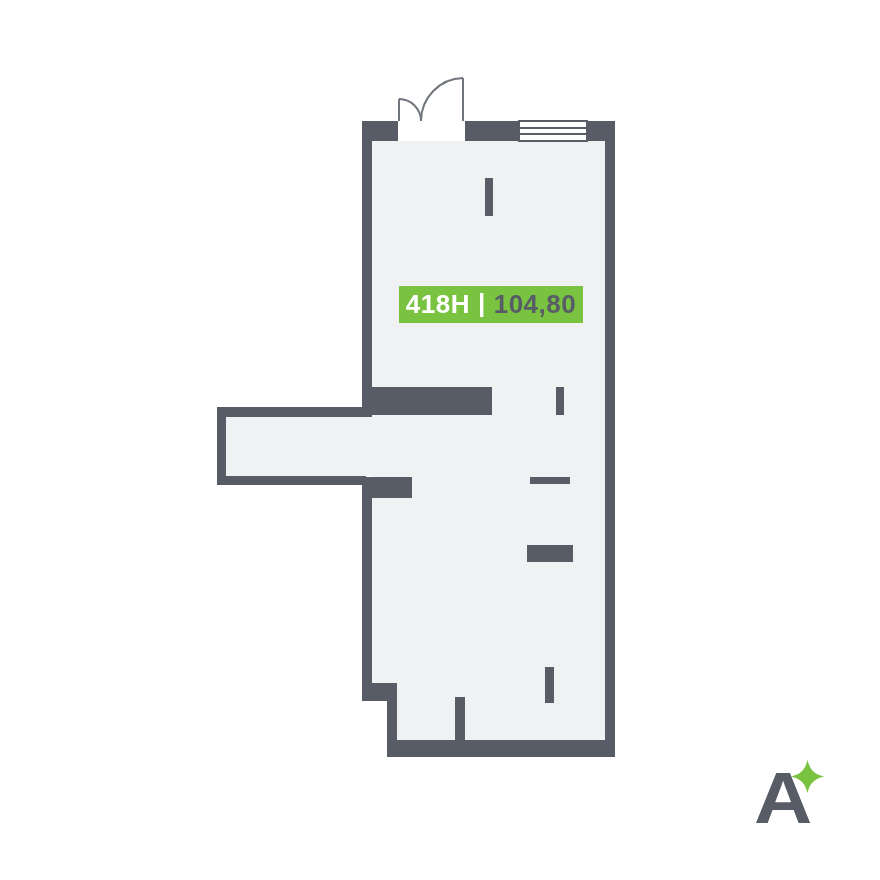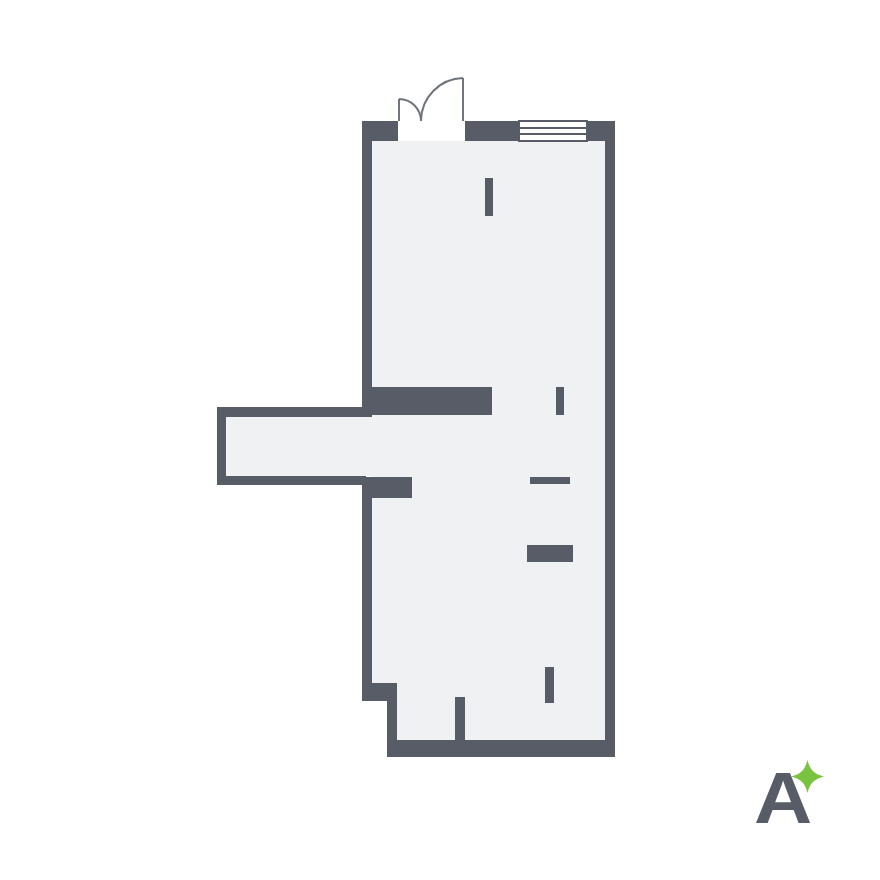--- a/index.html
+++ b/index.html
@@ -60,20 +60,25 @@
       <rect x="545" y="667" width="9" height="36" fill="#575C66"></rect>
       <rect x="519" y="121" width="68" height="20" fill="#FFFFFF" stroke="#575C66" stroke-width="2"></rect>
       <line x1="519" y1="128" x2="587" y2="128" stroke="#575C66" stroke-width="2"></line>
       <line x1="519" y1="134" x2="587" y2="134" stroke="#575C66" stroke-width="2"></line>
       <path d="M399,121 L399,99" stroke="#70757D" stroke-width="2" fill="none"></path>
       <path d="M399,99 A22,22 0 0 1 421,121" stroke="#70757D" stroke-width="2" fill="none"></path>
       <path d="M463,121 L463,78" stroke="#70757D" stroke-width="2" fill="none"></path>
       <path d="M463,78 A43,43 0 0 0 421,121" stroke="#70757D" stroke-width="2" fill="none"></path>
     </svg>
 
+  <div class="unit-label" style="background: rgb(121, 195, 64);">
+    <span style="color: rgb(255, 255, 255);">418H</span>
+    <span class="sep" style="color: rgb(255, 255, 255);">|</span>
+    <span style="color: rgb(87, 92, 102);">104,80</span>
+  </div>
 
   <div class="logo">
     <span class="letter" style="color: rgb(87, 92, 102);">A</span>
     <svg class="star" viewBox="0 0 32 32" xmlns="http://www.w3.org/2000/svg">
       <path id="star-path" d="M16 0 C18.4 9.6 22.4 13.6 32 16 C22.4 18.4 18.4 22.4 16 32 C13.6 22.4 9.6 18.4 0 16 C9.6 13.6 13.6 9.6 16 0 Z" fill="#79C340"></path>
     </svg>
   </div>
 
 </div>
 

